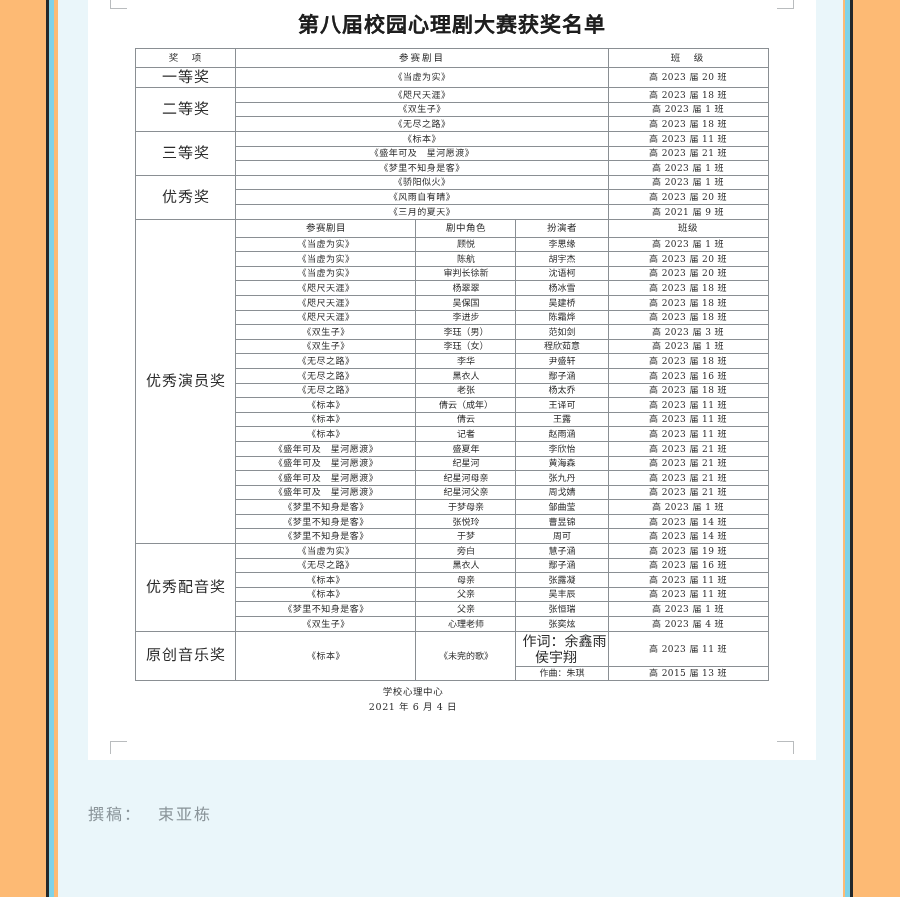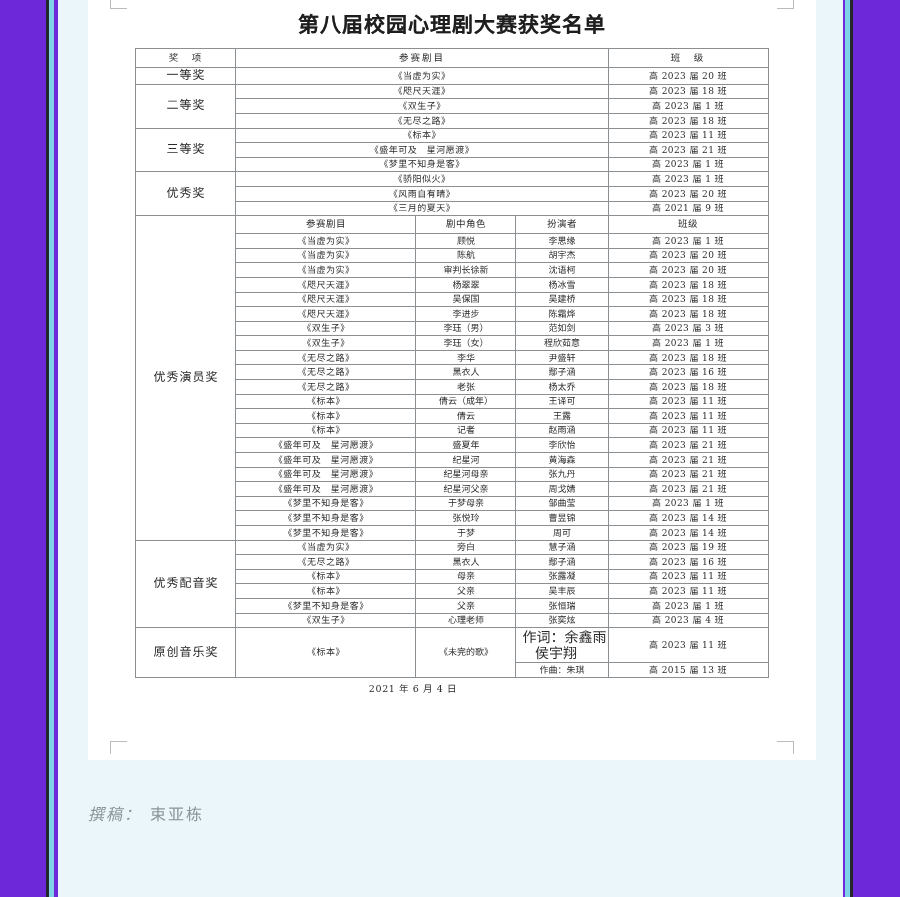--- a/index.html
+++ b/index.html
@@ -12,21 +12,21 @@
     overflow: hidden;
     background: #ffffff;
     font-family: "DejaVu Sans", "Liberation Sans", sans-serif;
   }
 
   
   .viewport {
     position: relative;
     width: 900px;
     height: 897px;
-    background: #6d28d9;
+    background: #fdba74;
   }
 
   .edge-rail {
     position: absolute;
     top: 0;
     height: 897px;
     width: 12px;
   }
   .edge-rail.left  { left: 46px; }
   .edge-rail.right { left: 843px; }
@@ -128,21 +128,21 @@
     height: 16px;
   }
   .hdr-sub {
     font-weight: bold;
     font-size: 9.5px;
     letter-spacing: 0.5px;
     height: 15px;
   }
   .award-cell {
     font-weight: normal;
-    font-size: 12px;
+    font-size: 15px;
     letter-spacing: 1px;
   }
   .row-h { height: 14.6px; }
   .title-cell { letter-spacing: 0.5px; }
   .class-cell { letter-spacing: 0.4px; }
   .two-line { white-space: normal; line-height: 1.25; font-size: 14px; }
   .two-line .l2 { display: block; text-align: center; padding-right: 12px; }
   .two-line .l1 { display: block; text-align: left; padding-left: 4px; }
 
   .sign-block {
@@ -165,21 +165,21 @@
     left: 30px;
     top: 795px;
     width: 500px;
     color: #8a9499;
     font-size: 16px;
     line-height: 40px;
     letter-spacing: 2px;
     font-family: "DejaVu Sans", "Liberation Sans", sans-serif;
   }
   .credits .credit-row { white-space: nowrap; }
-  .credits .credit-label { margin-right: 8px; font-style: italic; }
+  .credits .credit-label { margin-right: 16px; }
 </style>
 </head>
 <body>
 
 <div class="viewport">
 
   <div class="edge-rail left">
     <div class="rail-dark"></div>
     <div class="rail-cyan"></div>
   </div>
@@ -449,20 +449,21 @@
             </tr>
             <tr class="row-h">
               <td>作曲：朱琪</td>
               <td class="class-cell">高 2015 届 13 班</td>
             </tr>
 
           </tbody>
         </table>
 
         <div class="sign-block">
+          <div class="sign-line">学校心理中心</div>
           <div class="sign-line">2021 年 6 月 4 日</div>
         </div>
 
       </div>
     </div>
 
     <div class="credits">
       <div class="credit-row">
         <span class="credit-label">撰稿：</span><span>束亚栋</span>
       </div>

